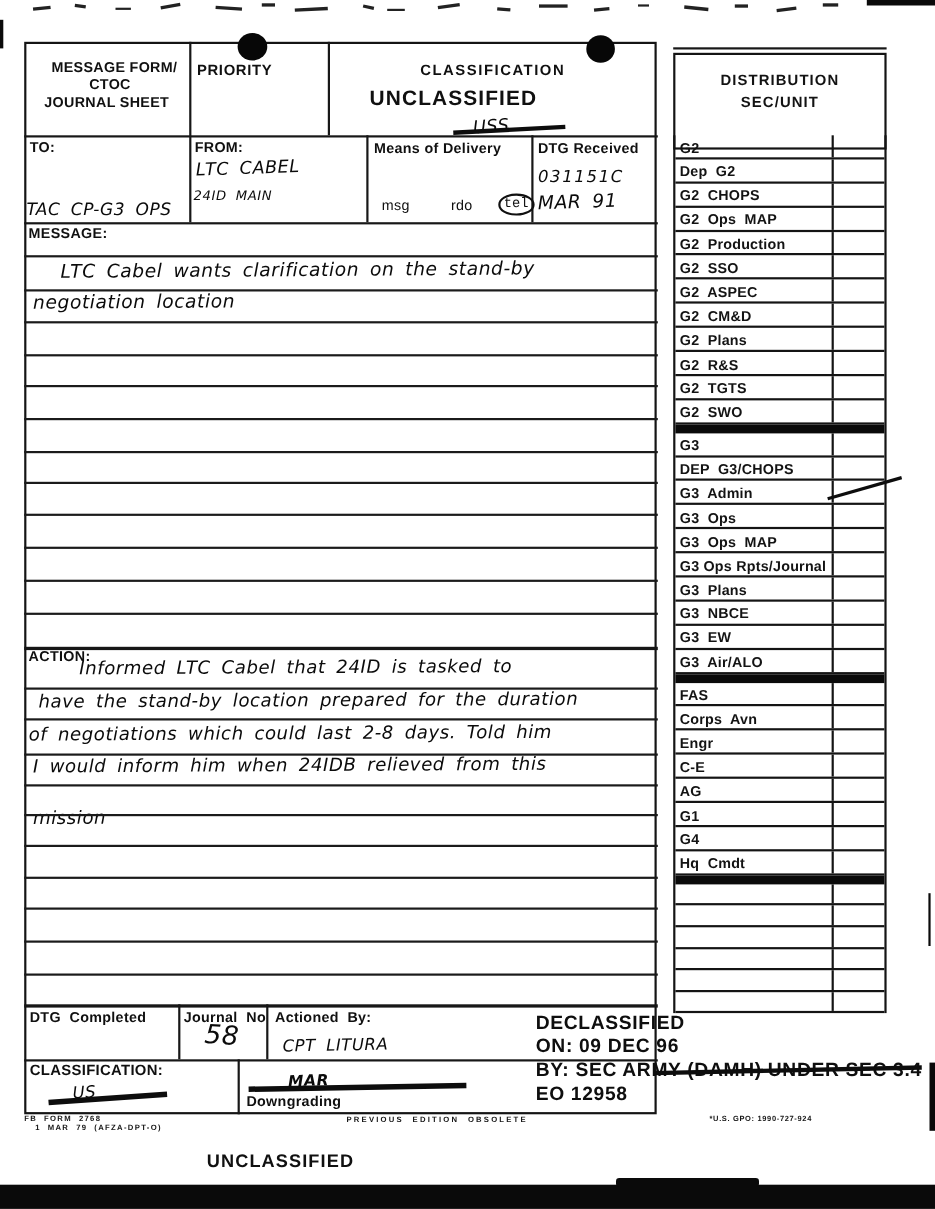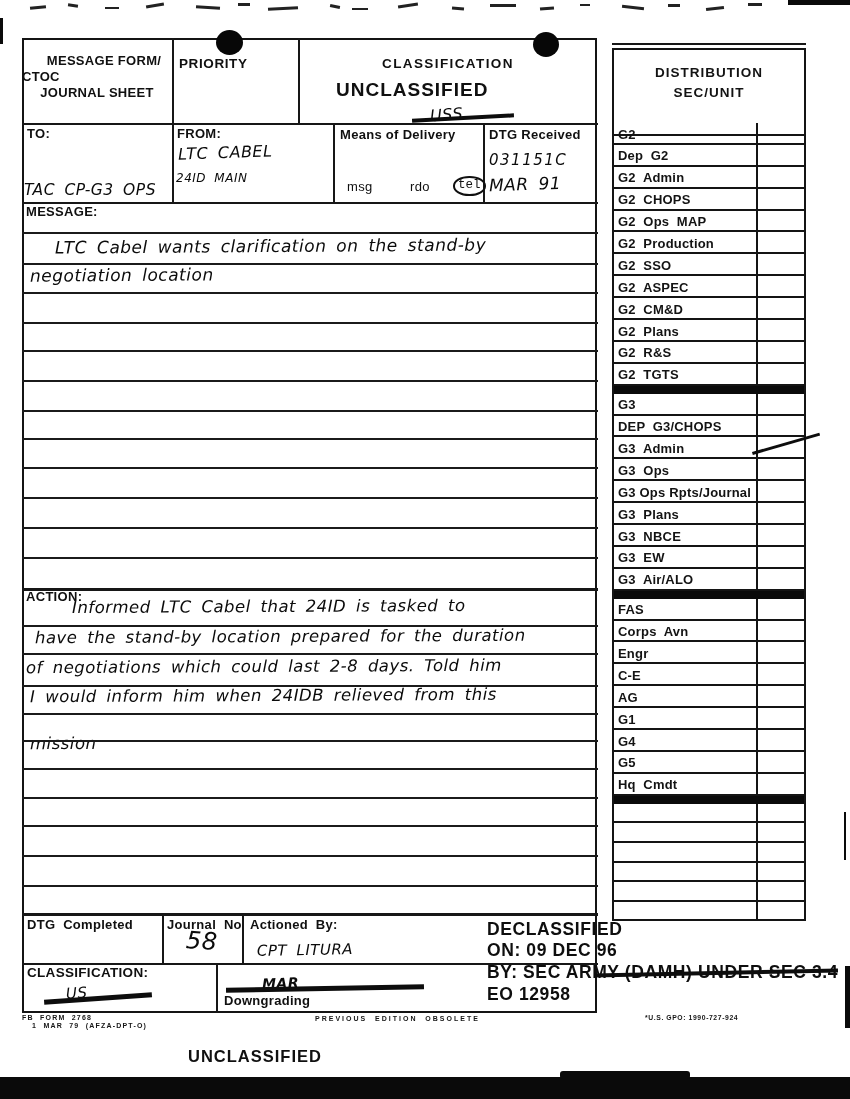--- a/index.html
+++ b/index.html
@@ -71,21 +71,21 @@
     </div>
   <div class="bar" style="left:788px;top:0;width:62px;height:5px;"></div>
   <div class="bar" style="left:0;top:18px;width:3px;height:26px;"></div>
 
   <div class="form-outer"></div>
 
   <div class="punch" style="left:216px;top:30px;width:27px;height:25px;"></div>
   <div class="punch" style="left:533px;top:32px;width:26px;height:25px;"></div>
 
   <div class="lbl" style="left:22px;top:54px;width:164px;text-align:center;">MESSAGE FORM/</div>
-  <div class="lbl" style="left:22px;top:70px;width:156px;">CTOC</div>
+  <div class="lbl" style="left:22px;top:70px;width:156px;text-align:center;">CTOC</div>
   <div class="lbl" style="left:22px;top:86px;width:150px;text-align:center;">JOURNAL SHEET</div>
   <div class="lbl" style="left:179px;top:57px;font-size:13.5px;letter-spacing:.6px;">PRIORITY</div>
   <div class="lbl" style="left:382px;top:57px;font-size:13.5px;letter-spacing:1.4px;">CLASSIFICATION</div>
   <div class="lbl" style="left:336px;top:80px;font-size:19px;letter-spacing:1px;">UNCLASSIFIED</div>
   <div class="hw" style="left:430px;top:107px;font-size:16px;transform:rotate(-4deg);">USS</div>
   <div class="strike" style="left:412px;top:116px;width:102px;height:4px;transform:rotate(-3deg);"></div>
 
   <div class="hline" style="left:22px;top:123px;width:576px;"></div>
   <div class="hline" style="left:22px;top:202px;width:576px;"></div>
   <div class="hline" style="left:22px;top:588px;width:576px;height:2.5px;"></div>
@@ -158,24 +158,20 @@
   <div class="dist-rows" id="dist-rows">
       <div class="dist-row">
         <div class="dist-label">G2</div>
         <div class="dist-check"></div>
       </div>
       <div class="dist-row">
         <div class="dist-label">Dep  G2</div>
         <div class="dist-check"></div>
       </div>
       <div class="dist-row">
-        <div class="dist-label">G2  Admin</div>
-        <div class="dist-check"></div>
-      </div>
-      <div class="dist-row">
         <div class="dist-label">G2  CHOPS</div>
         <div class="dist-check"></div>
       </div>
       <div class="dist-row">
         <div class="dist-label">G2  Ops  MAP</div>
         <div class="dist-check"></div>
       </div>
       <div class="dist-row">
         <div class="dist-label">G2  Production</div>
         <div class="dist-check"></div>
@@ -197,38 +193,46 @@
         <div class="dist-check"></div>
       </div>
       <div class="dist-row">
         <div class="dist-label">G2  R&amp;S</div>
         <div class="dist-check"></div>
       </div>
       <div class="dist-row">
         <div class="dist-label">G2  TGTS</div>
         <div class="dist-check"></div>
       </div>
+      <div class="dist-row">
+        <div class="dist-label">G2  SWO</div>
+        <div class="dist-check"></div>
+      </div>
       <div class="dist-row dist-divider"></div>
       <div class="dist-row">
         <div class="dist-label">G3</div>
         <div class="dist-check"></div>
       </div>
       <div class="dist-row">
         <div class="dist-label">DEP  G3/CHOPS</div>
         <div class="dist-check"></div>
       </div>
       <div class="dist-row">
         <div class="dist-label">G3  Admin</div>
         <div class="dist-check"></div>
       </div>
       <div class="dist-row">
         <div class="dist-label">G3  Ops</div>
         <div class="dist-check"></div>
       </div>
       <div class="dist-row">
+        <div class="dist-label">G3  Ops  MAP</div>
+        <div class="dist-check"></div>
+      </div>
+      <div class="dist-row">
         <div class="dist-label">G3 Ops Rpts/Journal</div>
         <div class="dist-check"></div>
       </div>
       <div class="dist-row">
         <div class="dist-label">G3  Plans</div>
         <div class="dist-check"></div>
       </div>
       <div class="dist-row">
         <div class="dist-label">G3  NBCE</div>
         <div class="dist-check"></div>
@@ -261,24 +265,20 @@
       <div class="dist-row">
         <div class="dist-label">AG</div>
         <div class="dist-check"></div>
       </div>
       <div class="dist-row">
         <div class="dist-label">G1</div>
         <div class="dist-check"></div>
       </div>
       <div class="dist-row">
         <div class="dist-label">G4</div>
-        <div class="dist-check"></div>
-      </div>
-      <div class="dist-row">
-        <div class="dist-label">G5</div>
         <div class="dist-check"></div>
       </div>
       <div class="dist-row">
         <div class="dist-label">Hq  Cmdt</div>
         <div class="dist-check"></div>
       </div>
       <div class="dist-row dist-divider"></div>
       <div class="dist-row empty">
         <div class="dist-label"></div>
         <div class="dist-check"></div>

